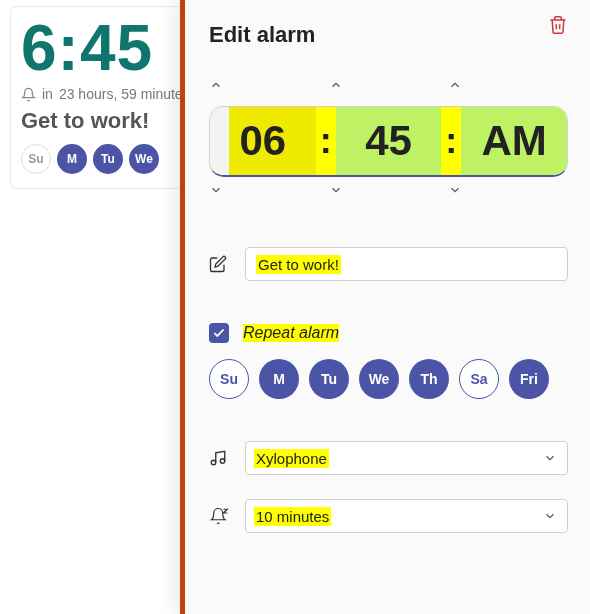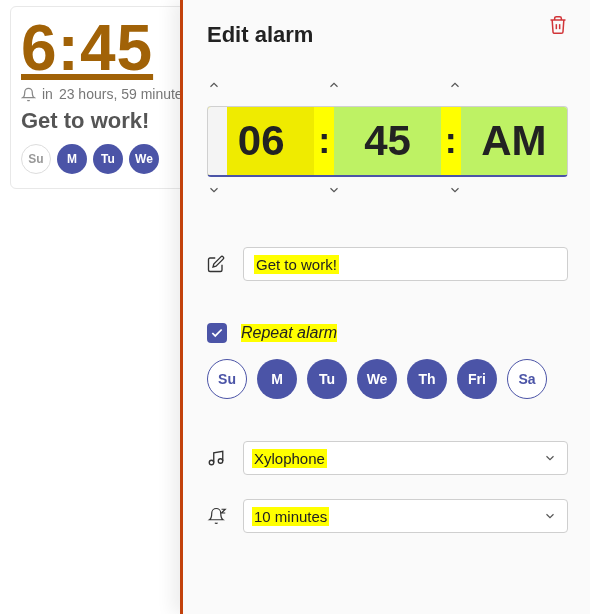--- a/index.html
+++ b/index.html
@@ -18,24 +18,23 @@
     width: 260px;
     padding: 8px 10px 14px 10px;
     border: 1px solid #e8e8e8;
     border-radius: 6px;
     background: #fff;
     z-index: 1;
   }
   .bg-time {
     font-size: 64px;
     font-weight: 600;
-    color: #a16207;
+    color: #0f766e;
     letter-spacing: 1px;
     line-height: 1.05;
-    text-decoration: underline;
   }
   .bg-row {
     display: flex; align-items: flex-end; gap: 6px;
     color: #777; font-size: 14px;
     margin-top: 4px;
   }
   .bg-name {
     font-size: 22px; font-weight: 600; color: #555;
     margin-top: 6px;
   }
@@ -48,21 +47,21 @@
   .bg-day.on { background: #4b54a7; color: #fff; }
   .bg-day.off { color: #999; border: 1px solid #ddd; }
 
   
   .panel {
     position: absolute;
     left: 180px; top: 0;
     width: 410px; height: 614px;
     background: #fafafa;
     box-shadow: -8px 0 16px rgba(0,0,0,.07);
-    border-left: 3px solid #c2410c;
+    border-left: 5px solid #c2410c;
     padding: 22px 22px 0 24px;
     z-index: 2;
   }
   .panel-title {
     font-size: 22px; font-weight: 600;
   }
   .trash {
     position: absolute;
     right: 22px; top: 14px;
     width: 20px; height: 22px;
@@ -70,21 +69,21 @@
   }
 
   
   .tp { margin-top: 30px; }
   .tp-arrows { display: flex; gap: 0; }
   .tp-arrows > div { flex: 1; text-align: center; color: #555; height: 22px; cursor: pointer; }
   .tp-box {
     display: flex;
     border: 1px solid #d0d0d0;
     border-bottom: 2px solid #4b54a7;
-    border-radius: 4px;
+    border-radius: 15px;
     margin: 6px 0;
     overflow: hidden;
   }
   .tp-cell {
     flex: 1;
     text-align: center;
     font-size: 42px;
     font-weight: 700;
     padding: 10px 0;
     background: #bef264;
@@ -242,22 +241,22 @@
     </div>
     <span class="repeat-label hl">Repeat alarm</span>
   </div>
   <div class="frow days-row">
     <div class="days">
         <div class="day off">Su</div>
         <div class="day on">M</div>
         <div class="day on">Tu</div>
         <div class="day on">We</div>
         <div class="day on">Th</div>
+        <div class="day off">Sa</div>
         <div class="day on">Fri</div>
-        <div class="day off">Sa</div>
       </div>
   </div>
 
   <div class="frow">
     <div class="ficon">
       <svg width="18" height="18" viewBox="0 0 24 24" fill="none" stroke="#333" stroke-width="1.8">
           <path d="M9 18V5l12-2v13"></path>
           <circle cx="6" cy="18" r="3"></circle>
           <circle cx="18" cy="16" r="3"></circle>
         </svg>

